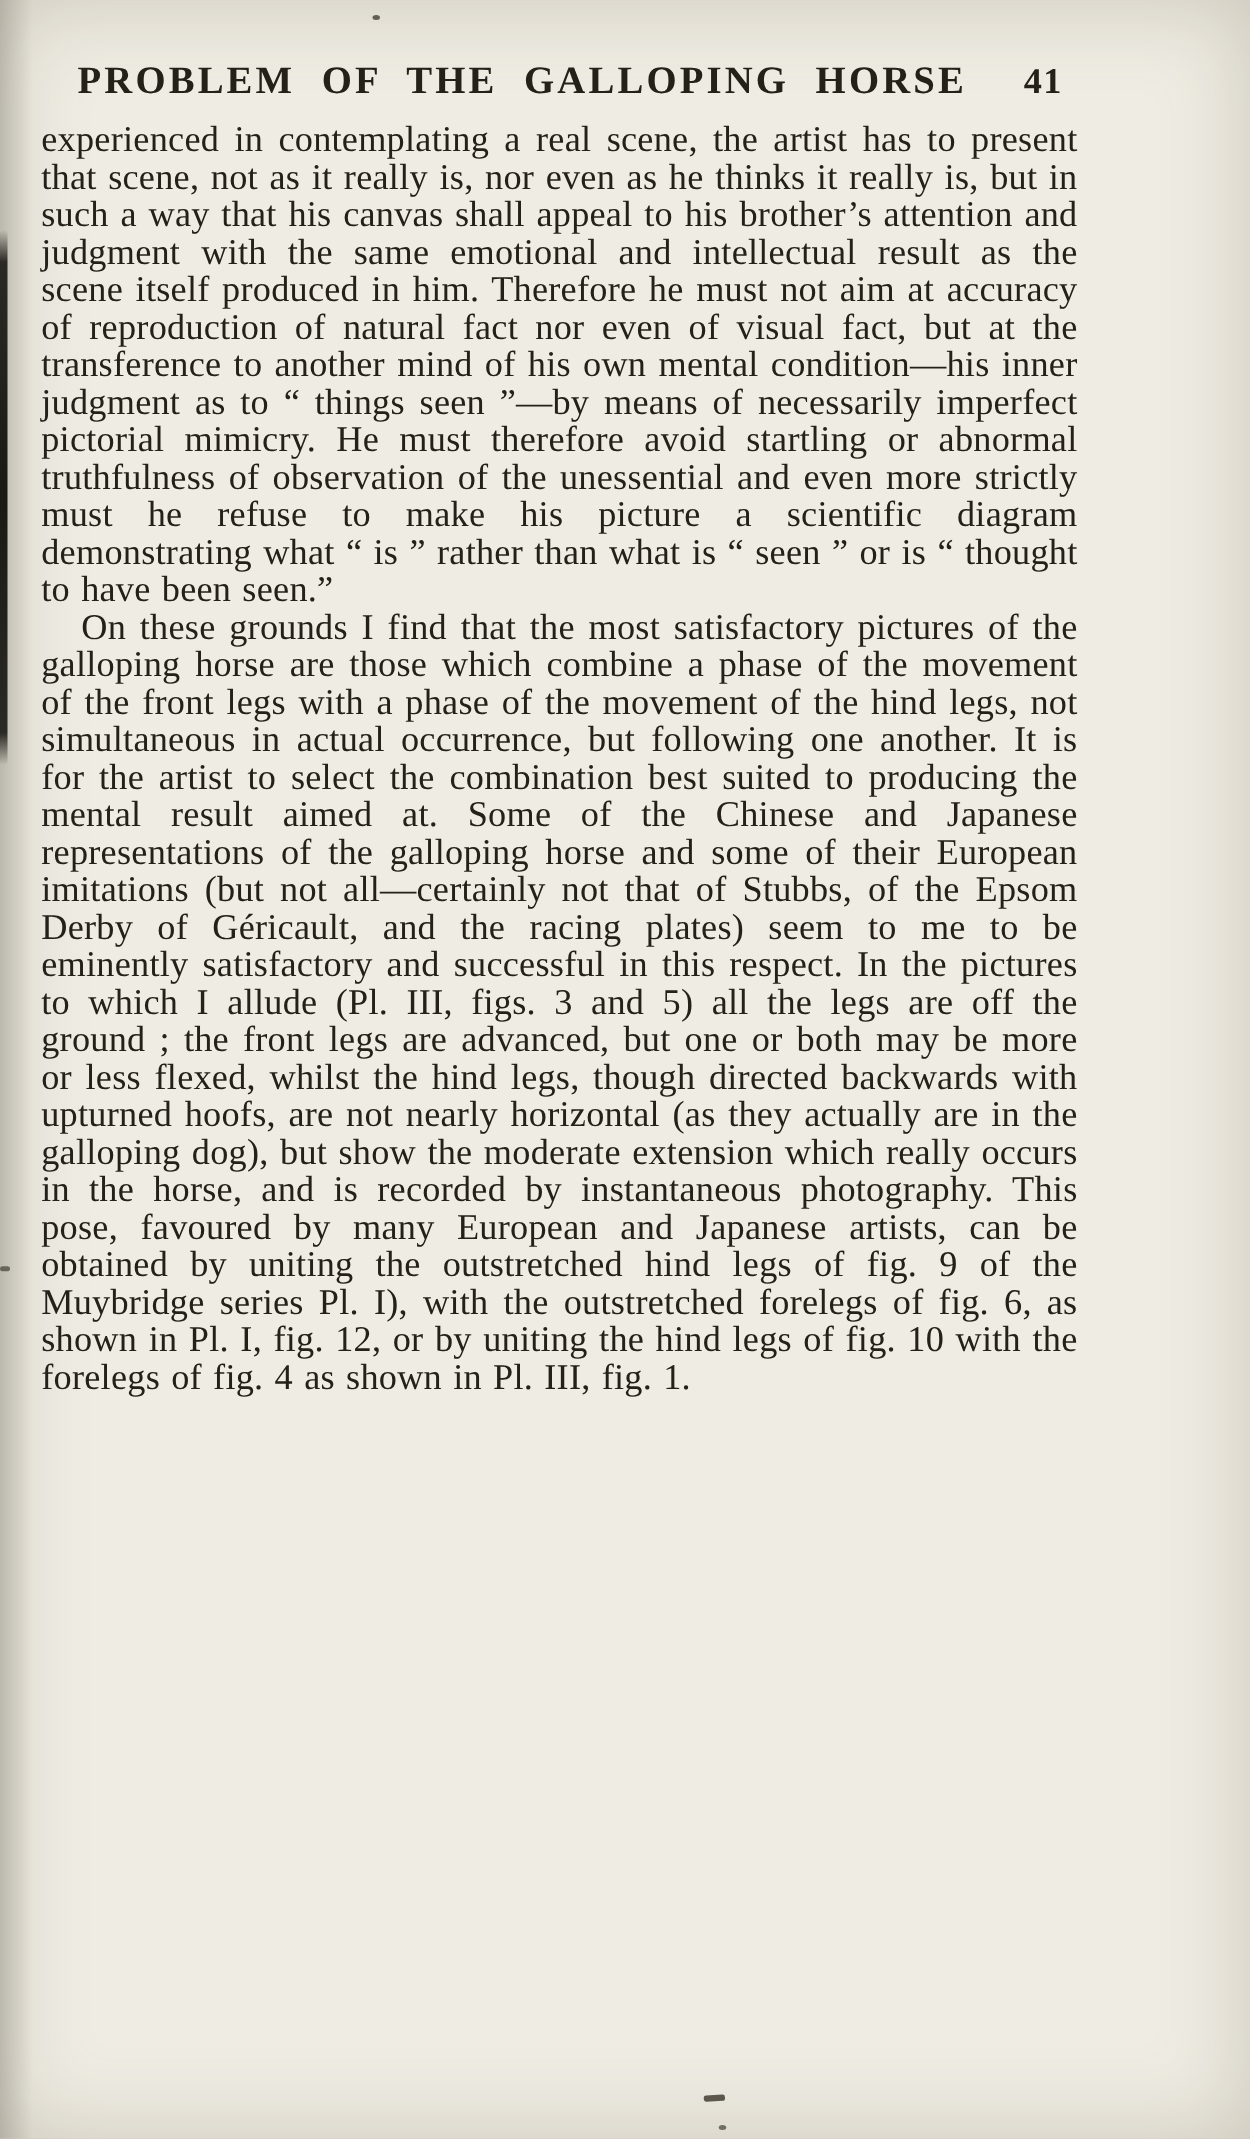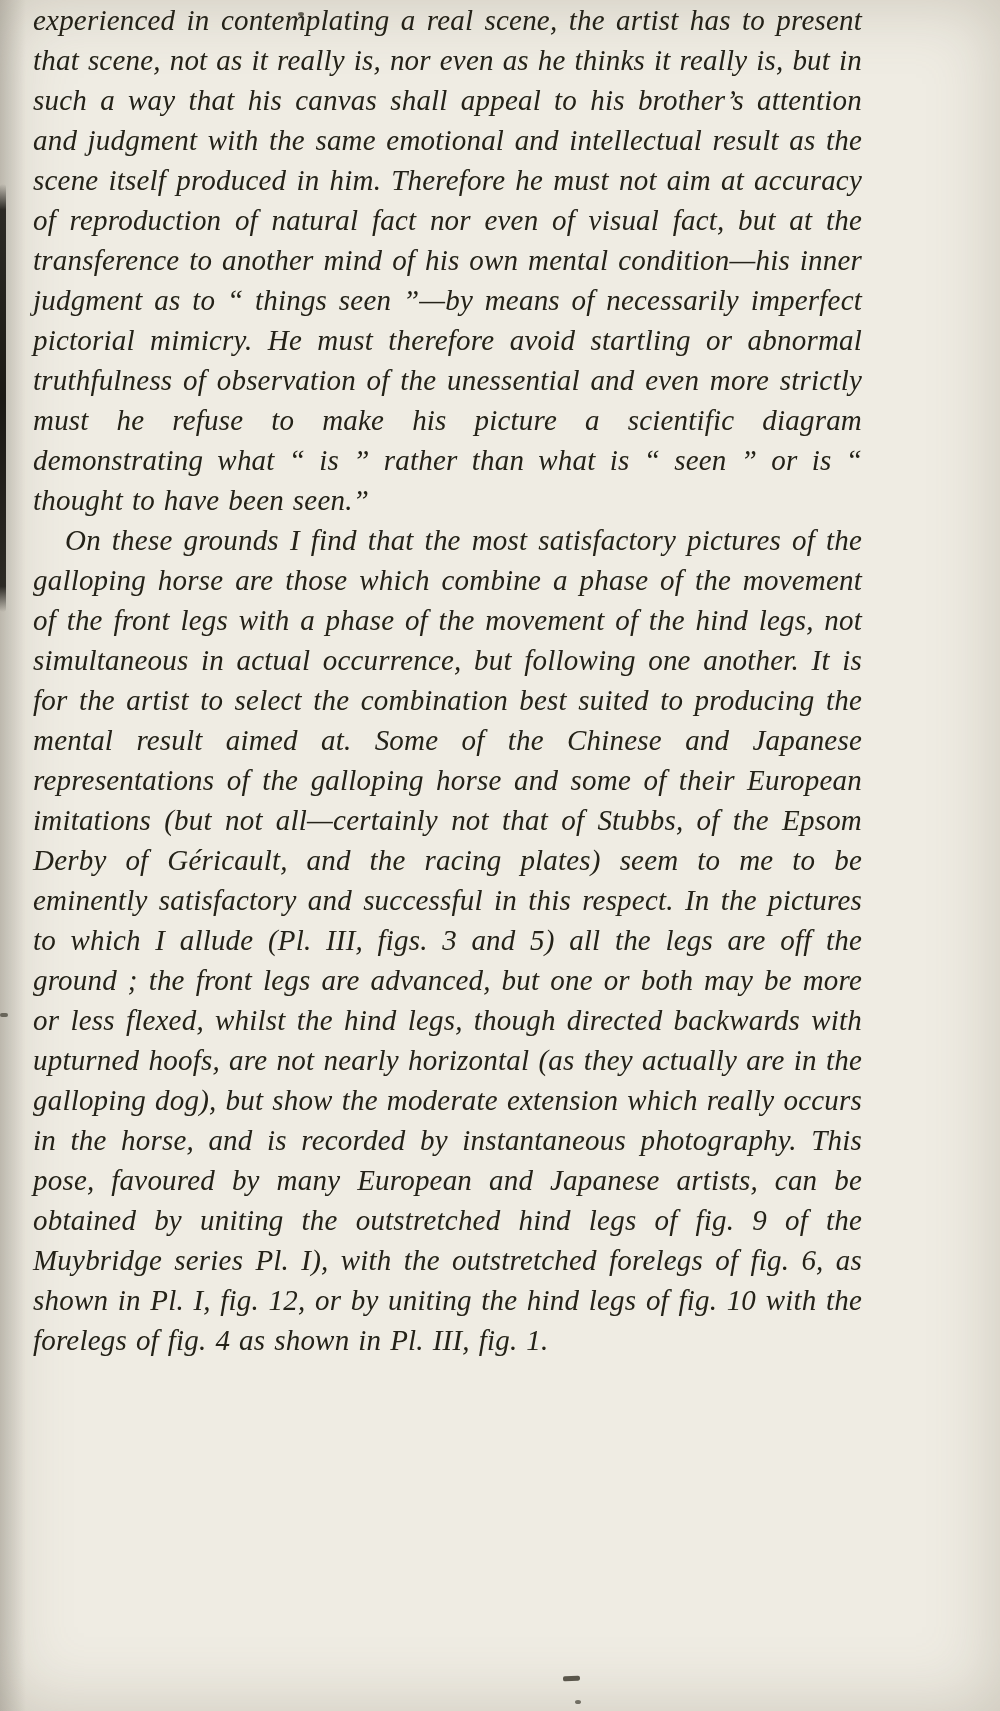--- a/index.html
+++ b/index.html
@@ -41,25 +41,24 @@
     font-weight: bold;
     letter-spacing: 1px;
   }
   .textblock {
     margin: 0 138px 0 33px;
     color: var(--ink, #242218);
   }
   .para {
     margin: 0;
     font-size: 29px;
-    line-height: 40px;
+    line-height: 30px;
     text-align: justify;
     word-spacing: 1.5px;
     letter-spacing: 0.2px;
-    font-style: italic;
   }
   .para.indent { text-indent: 32px; }
   .binding-mark {
     position: absolute;
     left: 0;
     top: 184px;
     width: 6px;
     height: 428px;
     background: linear-gradient(to bottom,
       rgba(18,16,12,0) 0%,
@@ -88,20 +87,24 @@
     opacity: 0.7;
   }
 </style>
 </head>
 <body>
 
 <div class="page">
 
   <div class="edge-shade"></div>
 
+  <div class="running-header">
+    <span class="title">PROBLEM OF THE GALLOPING HORSE</span>
+    <span class="pagenum">41</span>
+  </div>
 
   <div class="textblock">
     <p class="para">experienced in contemplating a real scene, the artist has to present that scene, not as it really is, nor even as he thinks it really is, but in such a way that his canvas shall appeal to his brother’s attention and judgment with the same emotional and intellectual result as the scene itself produced in him.  Therefore he must not aim at accuracy of reproduction of natural fact nor even of visual fact, but at the transference to another mind of his own mental condition—his inner judgment as to “ things seen ”—by means of necessarily imperfect pictorial mimicry.  He must therefore avoid startling or abnormal truthfulness of observation of the unessential and even more strictly must he refuse to make his picture a scientific diagram demonstrating what “ is ” rather than what is “ seen ” or is “ thought to have been seen.”</p>
     <p class="para indent">On these grounds I find that the most satisfactory pictures of the galloping horse are those which combine a phase of the movement of the front legs with a phase of the movement of the hind legs, not simultaneous in actual occurrence, but following one another.  It is for the artist to select the combination best suited to producing the mental result aimed at.  Some of the Chinese and Japanese representations of the galloping horse and some of their European imitations (but not all—certainly not that of Stubbs, of the Epsom Derby of Géricault, and the racing plates) seem to me to be eminently satisfactory and successful in this respect.  In the pictures to which I allude (Pl. III, figs. 3 and 5) all the legs are off the ground ; the front legs are advanced, but one or both may be more or less flexed, whilst the hind legs, though directed backwards with upturned hoofs, are not nearly horizontal (as they actually are in the galloping dog), but show the moderate extension which really occurs in the horse, and is recorded by instantaneous photography.  This pose, favoured by many European and Japanese artists, can be obtained by uniting the outstretched hind legs of fig. 9 of the Muybridge series Pl. I), with the outstretched forelegs of fig. 6, as shown in Pl. I, fig. 12, or by uniting the hind legs of fig. 10 with the forelegs of fig. 4 as shown in Pl. III, fig. 1.</p>
   </div>
 
   <div class="binding-mark"></div>
   <div class="speck top-dot"></div>
   <div class="speck margin-dash"></div>
   <div class="speck bottom-dash"></div>

